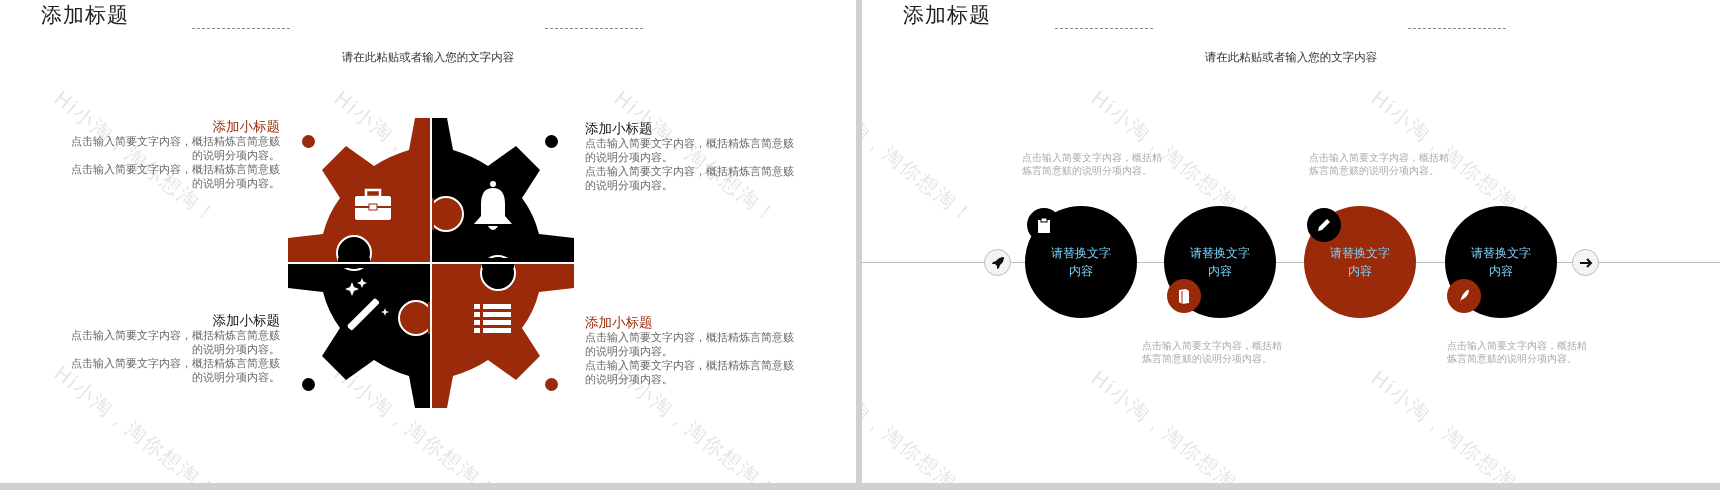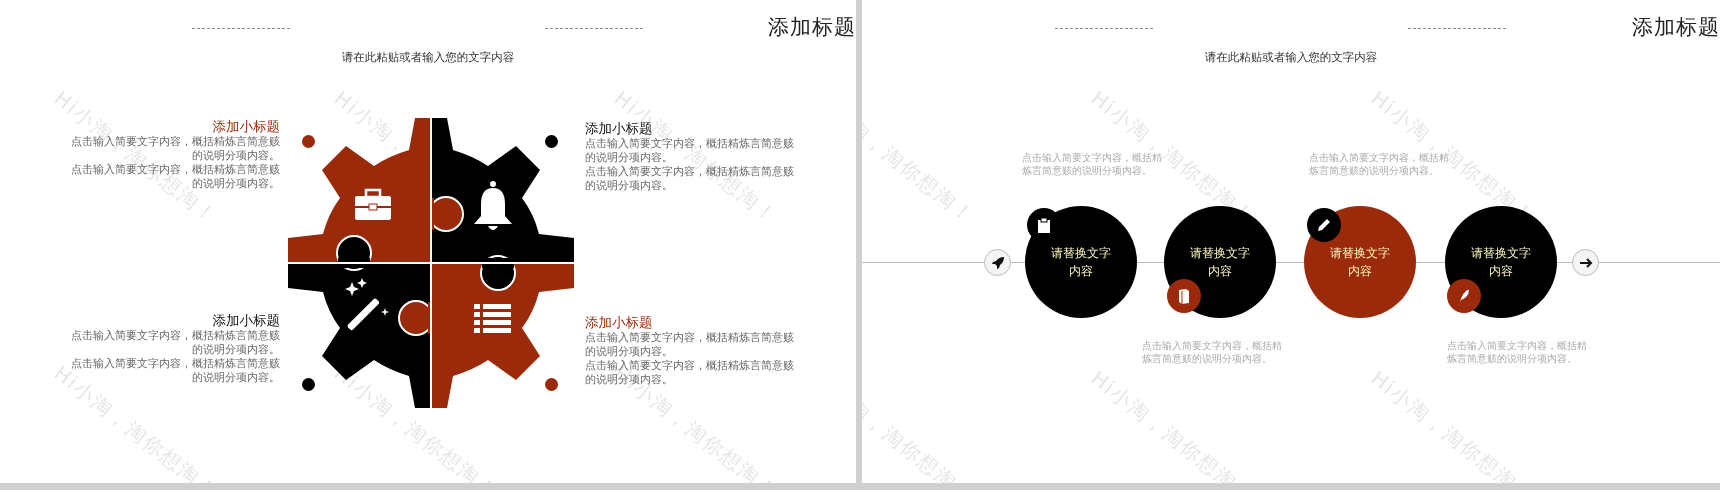--- a/index.html
+++ b/index.html
@@ -2,41 +2,41 @@
 <html><head>
 <meta charset="utf-8">
 <style>
   * { margin: 0; padding: 0; box-sizing: border-box; }
   html, body { width: 1720px; height: 490px; overflow: hidden; background: #d0d0d0; }
   body { position: relative; font-family: "DejaVu Sans", "Liberation Sans", sans-serif; }
   .slide { position: absolute; top: 0; height: 483px; background: #ffffff; overflow: hidden; }
   .slide-left { left: 0; width: 856px; }
   .slide-right { left: 862px; width: 858px; }
 
-  .title-wrap { position: absolute; top: 12px; left: 0; width: 100%; text-align: right; }
+  .title-wrap { position: absolute; top: 0; left: 0; width: 100%; text-align: left; padding-left: 41px; }
   .title { font-size: 21px; color: #222; letter-spacing: 1px; line-height: 30px; }
   .subtitle { position: absolute; top: 50px; width: 100%; text-align: center; font-size: 11.5px; color: #333; font-family: Liberation Mono, monospace; }
   .dash { position: absolute; top: 28px; width: 98px; border-top: 1px dashed #8a8a8a; }
 
   .watermark { position: absolute; font-size: 20px; color: rgba(180,180,180,0.35); transform: rotate(38deg); transform-origin: left top; white-space: nowrap; pointer-events: none; letter-spacing: 2px; }
 
   .item { position: absolute; width: 210px; }
   .item h4 { font-size: 13.5px; font-weight: normal; line-height: 18px; }
   .item p { font-size: 11px; color: #666; line-height: 14px; }
   .item.right-align { text-align: right; }
   .red { color: #9b2a0a; }
   .black { color: #111; }
 
   .dot { position: absolute; width: 13px; height: 13px; border-radius: 50%; }
 
   .gear { position: absolute; left: 288px; top: 118px; width: 286px; height: 290px; }
 
   .timeline-line { position: absolute; left: 0; top: 262px; width: 858px; height: 1px; background: #bdbdbd; }
   .endcap { position: absolute; width: 27px; height: 27px; border-radius: 50%; background: #f4f4f4; border: 1px solid #bbb; display: flex; align-items: center; justify-content: center; }
-  .circle { position: absolute; width: 112px; height: 112px; border-radius: 50%; display: flex; align-items: center; justify-content: center; text-align: center; color: #fef9c3; font-size: 12px; line-height: 18px; }
+  .circle { position: absolute; width: 112px; height: 112px; border-radius: 50%; display: flex; align-items: center; justify-content: center; text-align: center; color: #7dd3fc; font-size: 12px; line-height: 18px; }
   .circle span { display: block; width: 60px; }
   .badge { position: absolute; width: 34px; height: 34px; border-radius: 50%; display: flex; align-items: center; justify-content: center; }
   .note { position: absolute; width: 140px; font-size: 10px; line-height: 13px; color: #aaa; }
 </style>
 </head>
 <body>
 
 <div class="slide slide-left">
   <div class="watermark" style="left:65px;top:85px;">Hi小淘，淘你想淘！</div>
   <div class="watermark" style="left:345px;top:85px;">Hi小淘，淘你想淘！</div>

